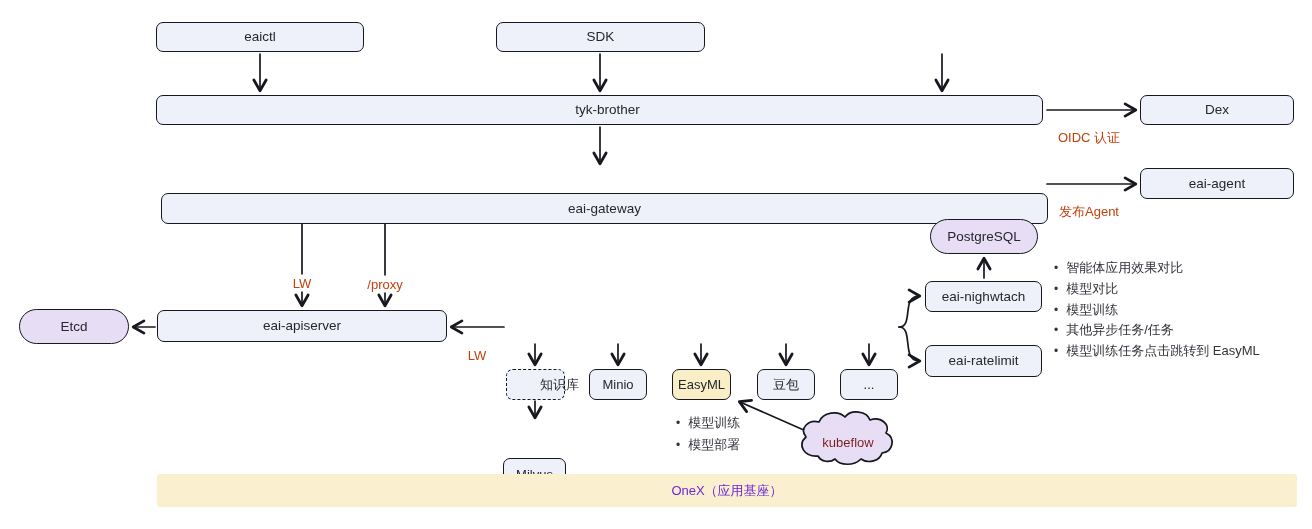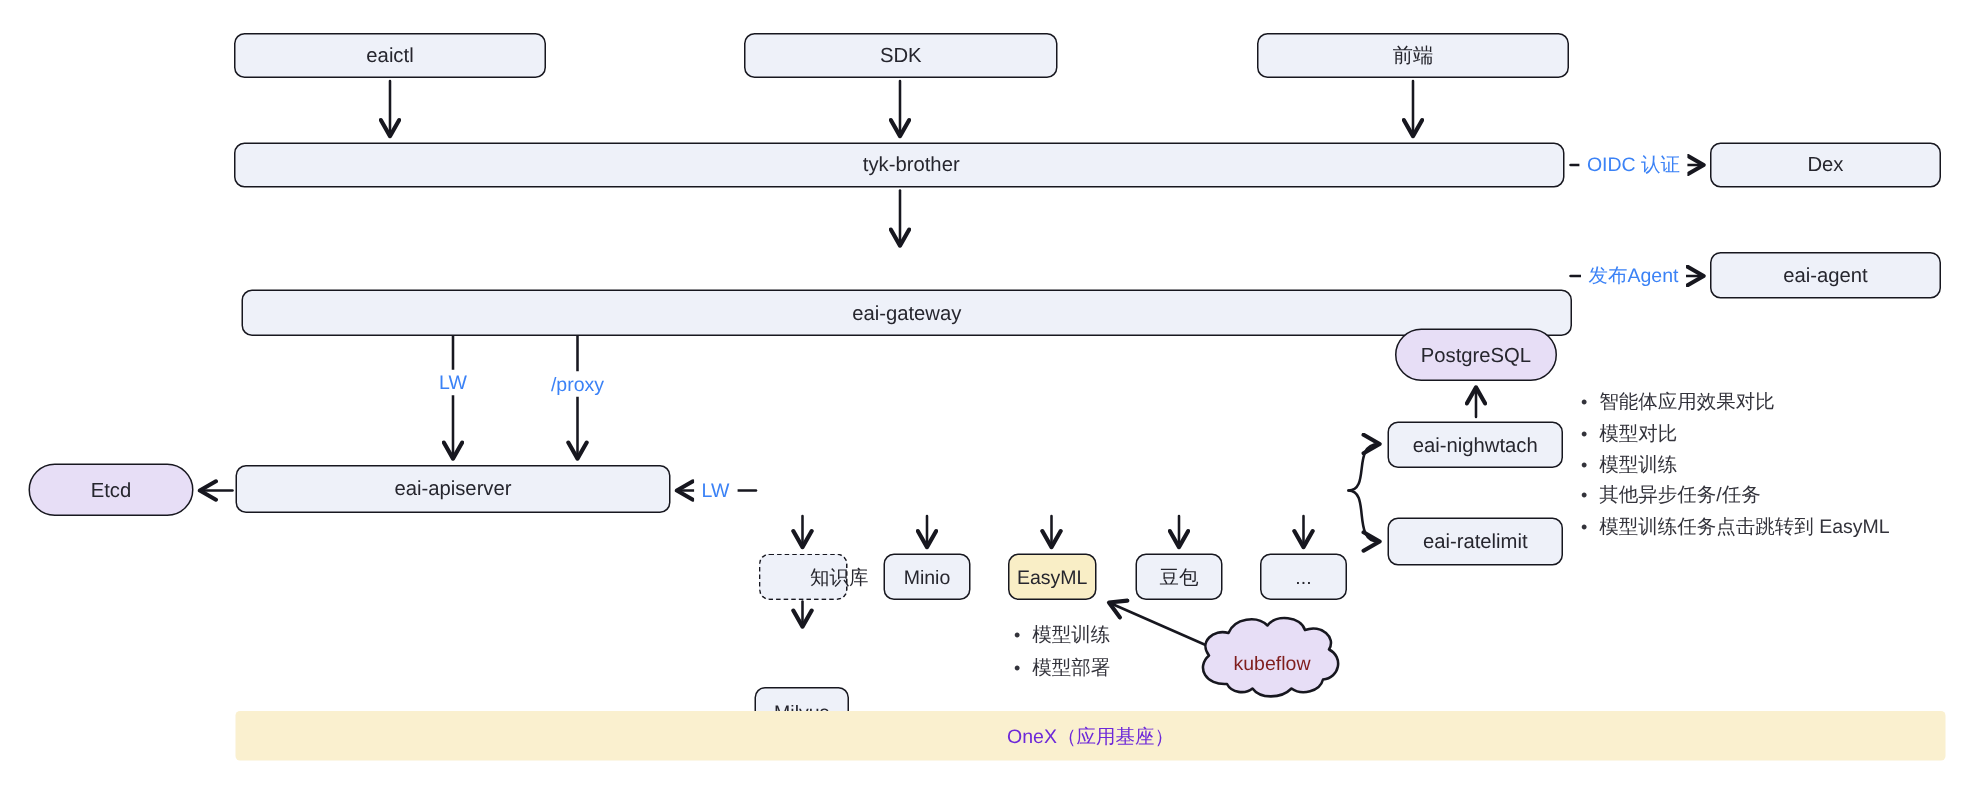--- a/index.html
+++ b/index.html
@@ -33,21 +33,22 @@
   .node.accent  { background: #f9eec6; }
 
   .edge-label {
     position: absolute;
     z-index: 3;
     transform: translate(-50%, -50%);
     background: #ffffff;
     padding: 1px 5px;
     font-size: 13px;
     white-space: nowrap;
-    color: #3b82f6;
+    color: #c2410c;
+    margin-top: 28px;
   }
 
   .cloud-label {
     position: absolute;
     z-index: 3;
     transform: translate(-50%, -50%);
     font-size: 13px;
     color: #7f1d1d;
     white-space: nowrap;
   }
@@ -130,21 +131,20 @@
                C881,416 891,425 886,433
                C896,438 893,452 882,453
                C880,461 868,464 861,459
                C854,466 840,466 835,459
                C830,463 821,462 818,456 Z"></path>
     </g>
   </svg>
 
   <div class="node" style="left:156px; top:22px; width:208px; height:30px;">eaictl</div>
   <div class="node" style="left:496px; top:22px; width:209px; height:30px;">SDK</div>
-  <div class="node" style="left:838px; top:22px; width:208px; height:30px;">前端</div>
 
   <div class="node" style="left:156px; top:95px; width:887px; height:30px;padding-left:16px;">tyk-brother</div>
   <div class="node" style="left:1140px; top:95px; width:154px; height:30px;">Dex</div>
 
   <div class="node" style="left:161px; top:168px; width:887px; height:31px;margin-top:25px;">eai-gateway</div>
   <div class="node" style="left:1140px; top:168px; width:154px; height:31px;">eai-agent</div>
 
   <div class="node stadium" style="left:930px; top:219px; width:108px; height:35px;">PostgreSQL</div>
 
   <div class="node" style="left:925px; top:281px; width:117px; height:31px;">eai-nighwtach</div>

